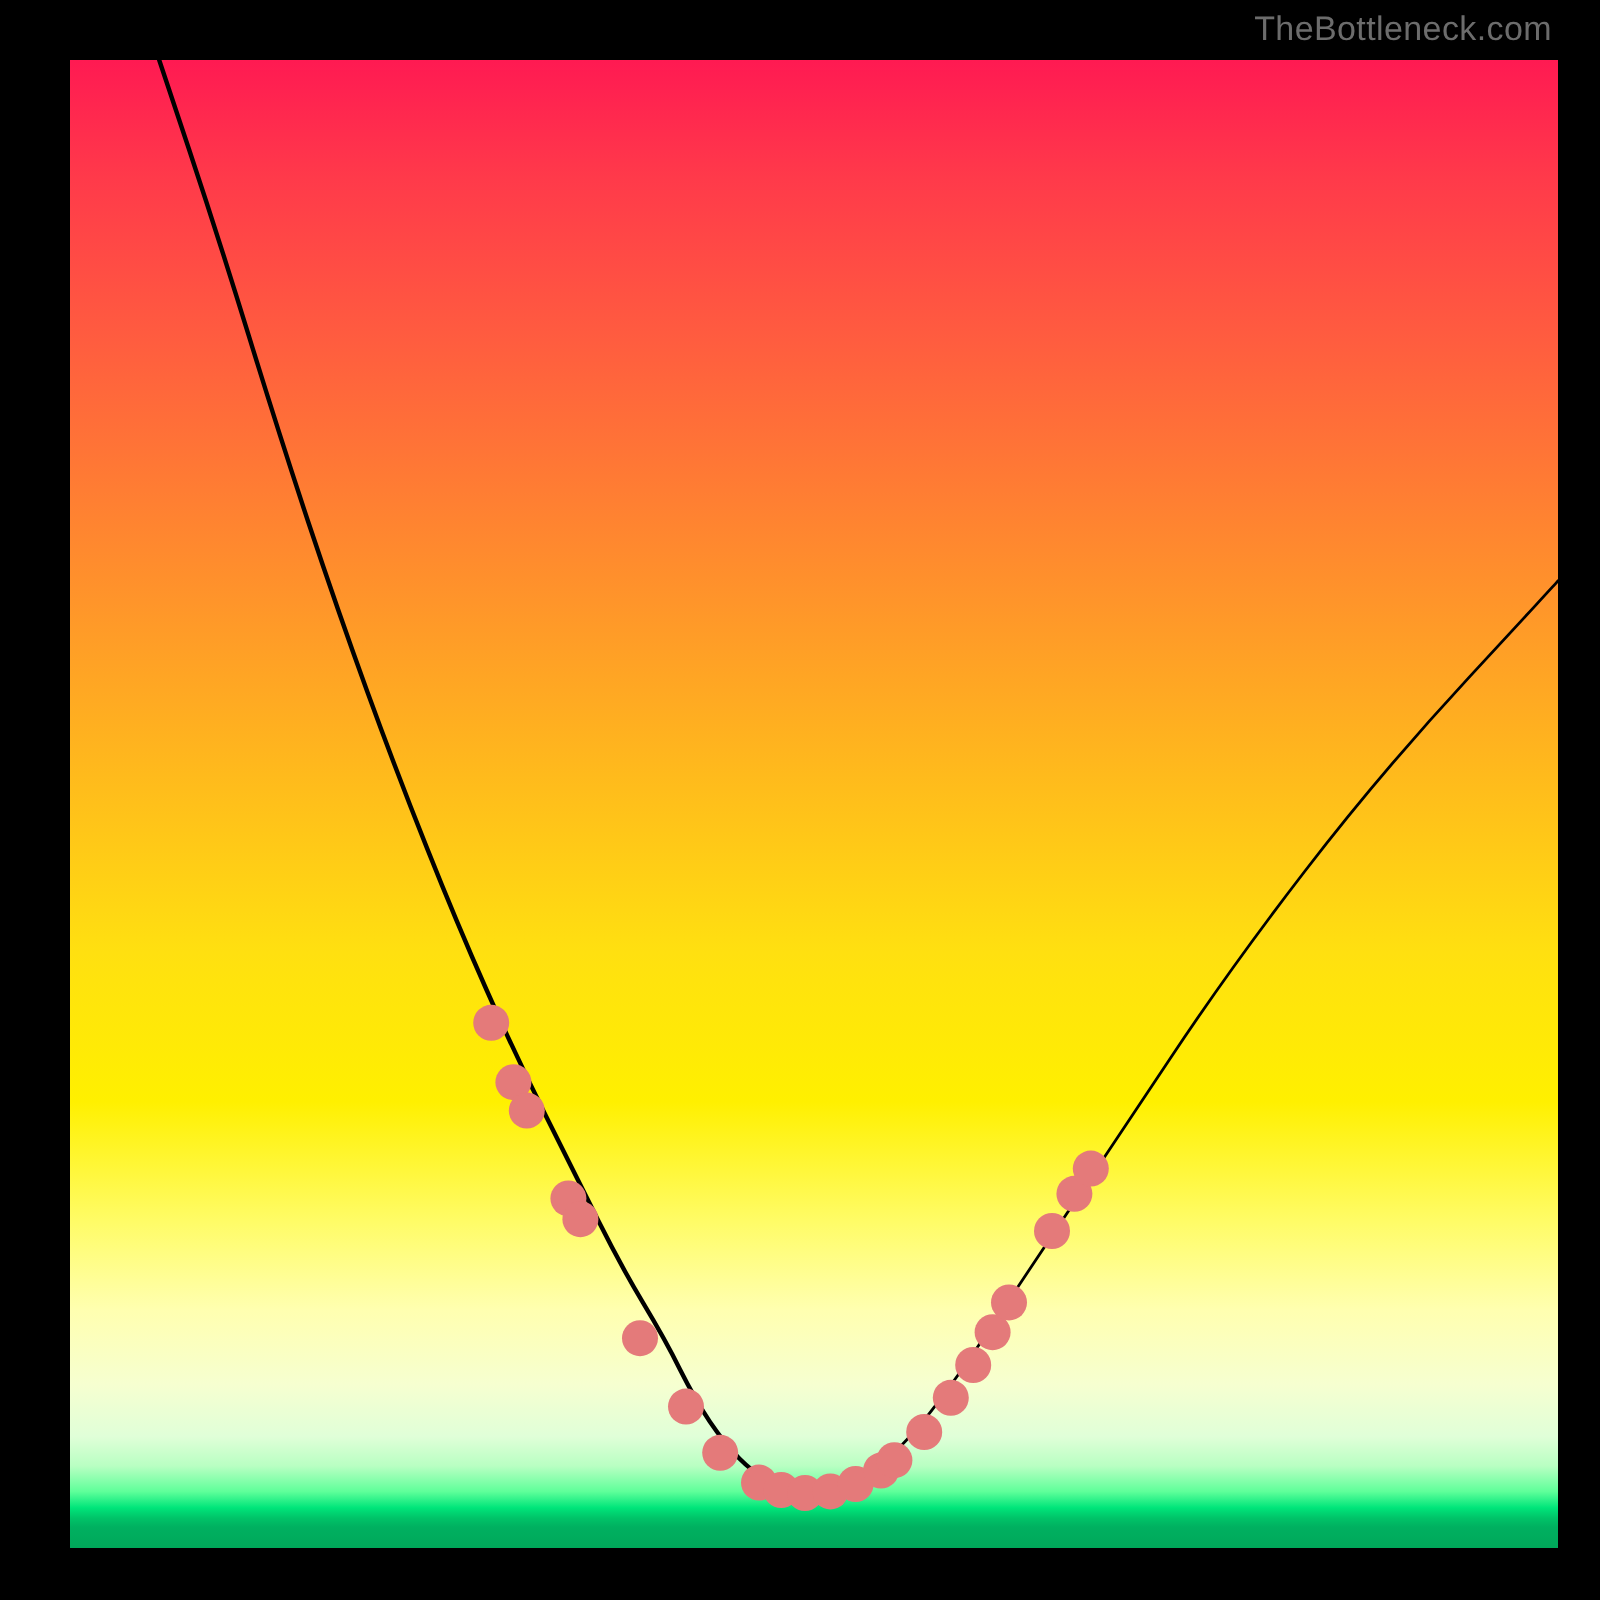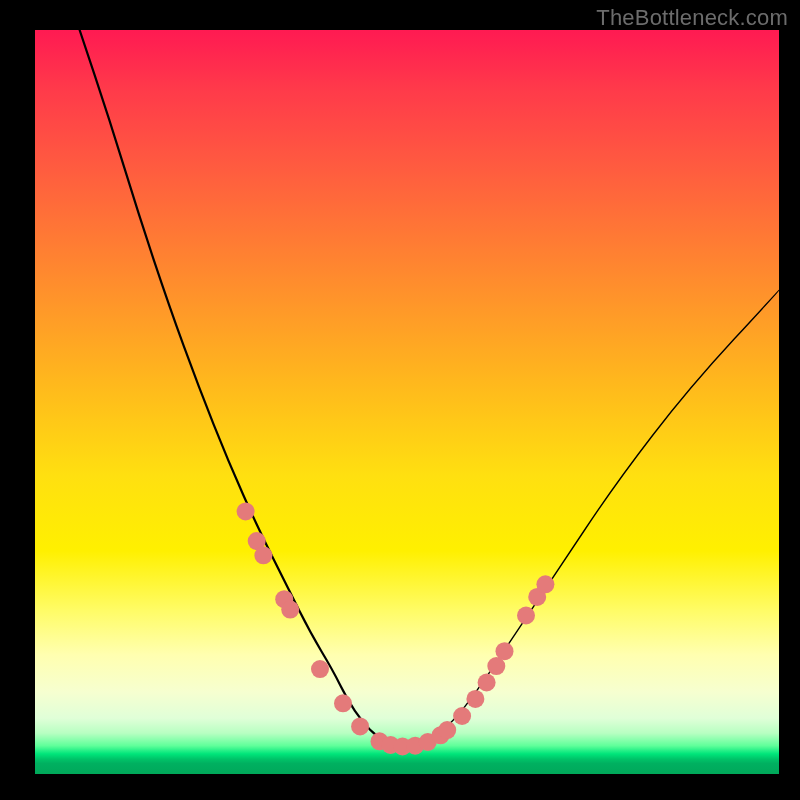--- a/index.html
+++ b/index.html
@@ -46,23 +46,23 @@
       #b8ffc2 94.5%,
       #5fff9a 96.2%,
       #00e57a 97.3%,
       #00c368 98%,
       #00b060 98.6%,
       #00a85a 100%);
   }
   .watermark {
     position: absolute;
     top: 5px;
-    right: 12px;
+    right: 24px;
     color: #6c6c6c;
-    font-size: 22px;
+    font-size: 17px;
     font-weight: 400;
     letter-spacing: 0.2px;
     z-index: 50;
   }
   svg.curve {
     position: absolute;
     left: 0; top: 0;
     width: 744px;
     height: 744px;
     z-index: 10;

